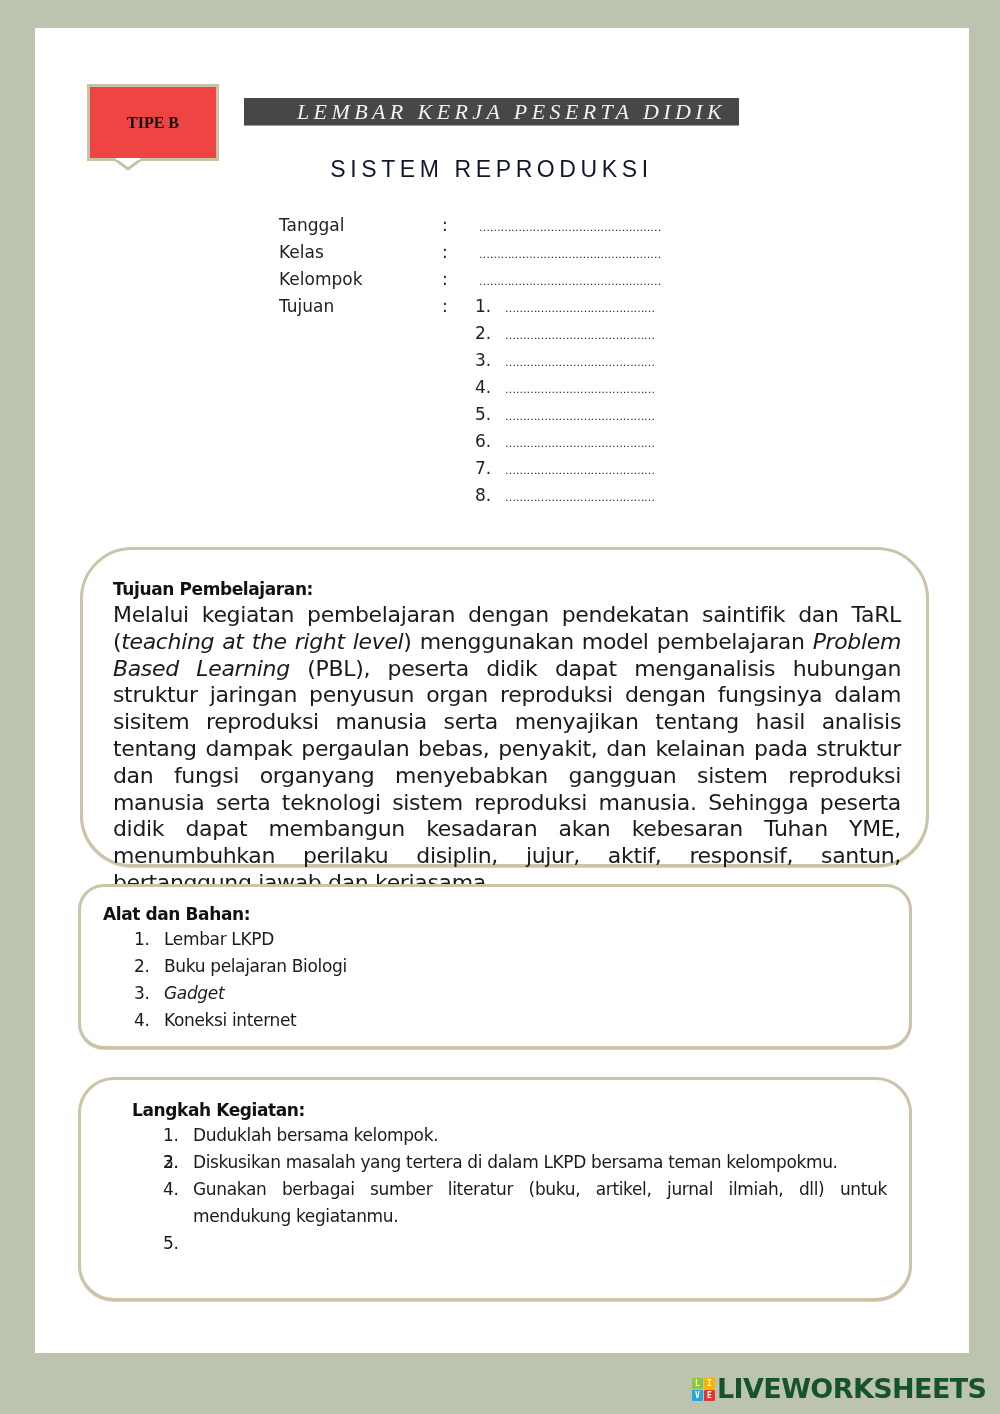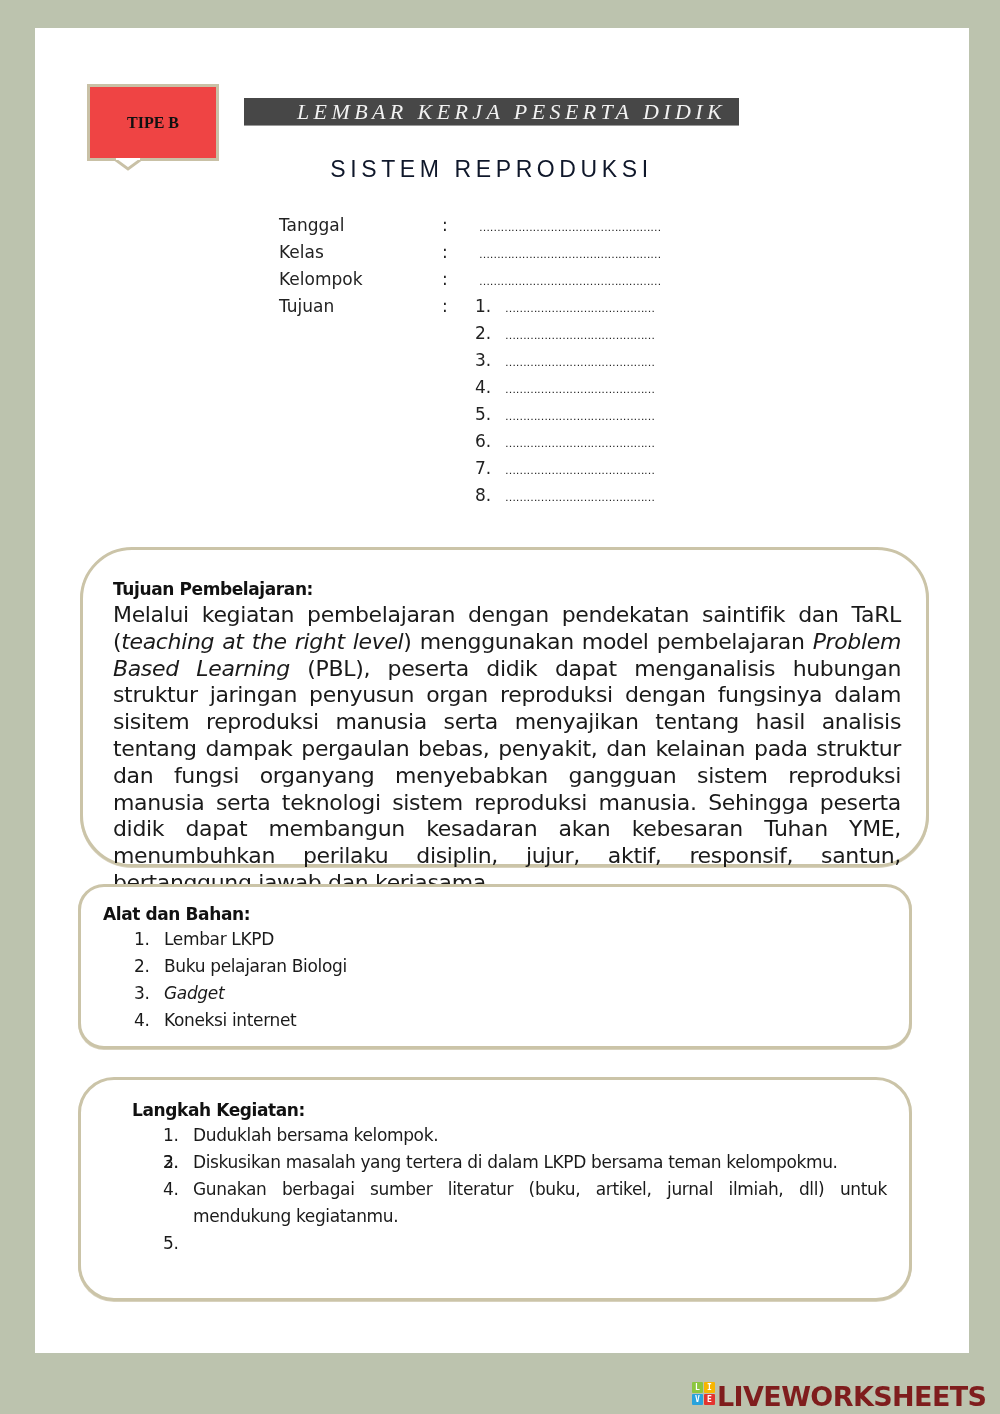--- a/index.html
+++ b/index.html
@@ -148,23 +148,22 @@
     font-size: 8px; font-weight: bold;
     color: #fff;
     display: flex; align-items: center; justify-content: center;
     border-radius: 1px;
   }
   .logo-text {
     font-family: "DejaVu Sans", sans-serif;
     font-weight: bold;
     font-size: 27px;
     letter-spacing: -0.6px;
-    color: #7f1d1d;
+    color: #14532d;
     line-height: 28px;
-    margin-top: 8px;
   }
 </style>
 </head>
 <body>
 
 <div class="page"></div>
 
 <div class="tag">
   <span class="tag-text">TIPE B</span>
 </div>

